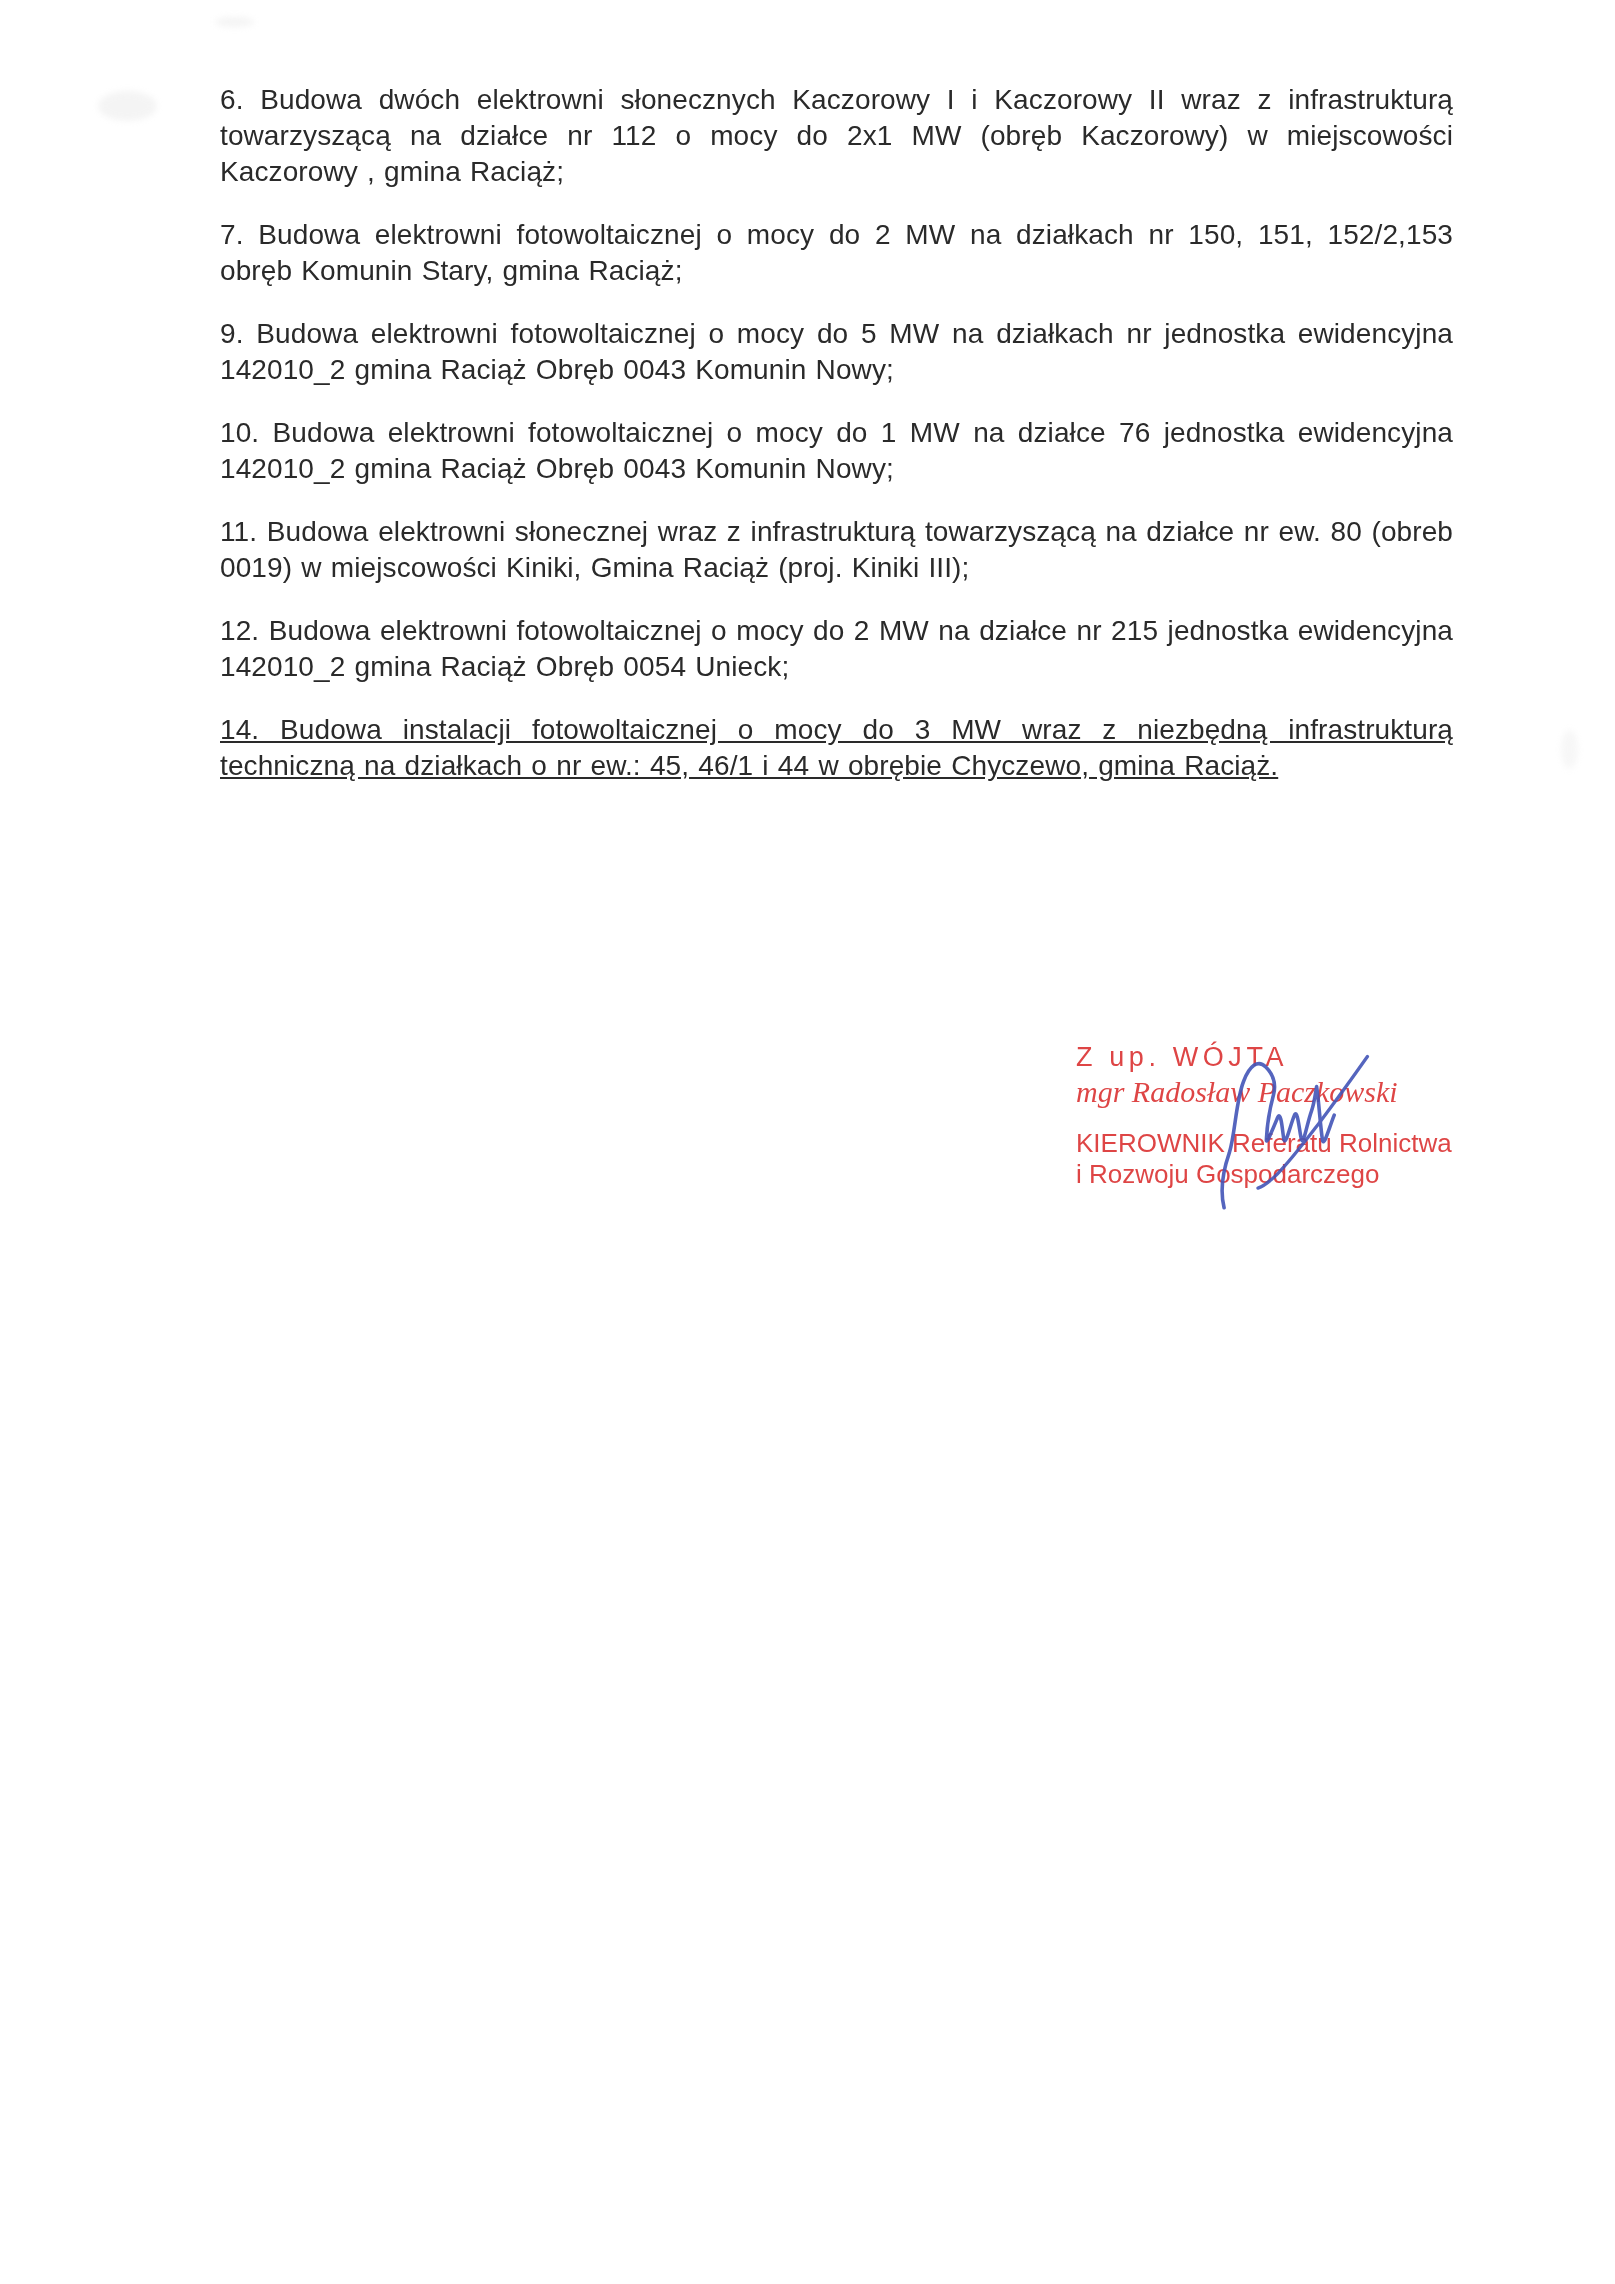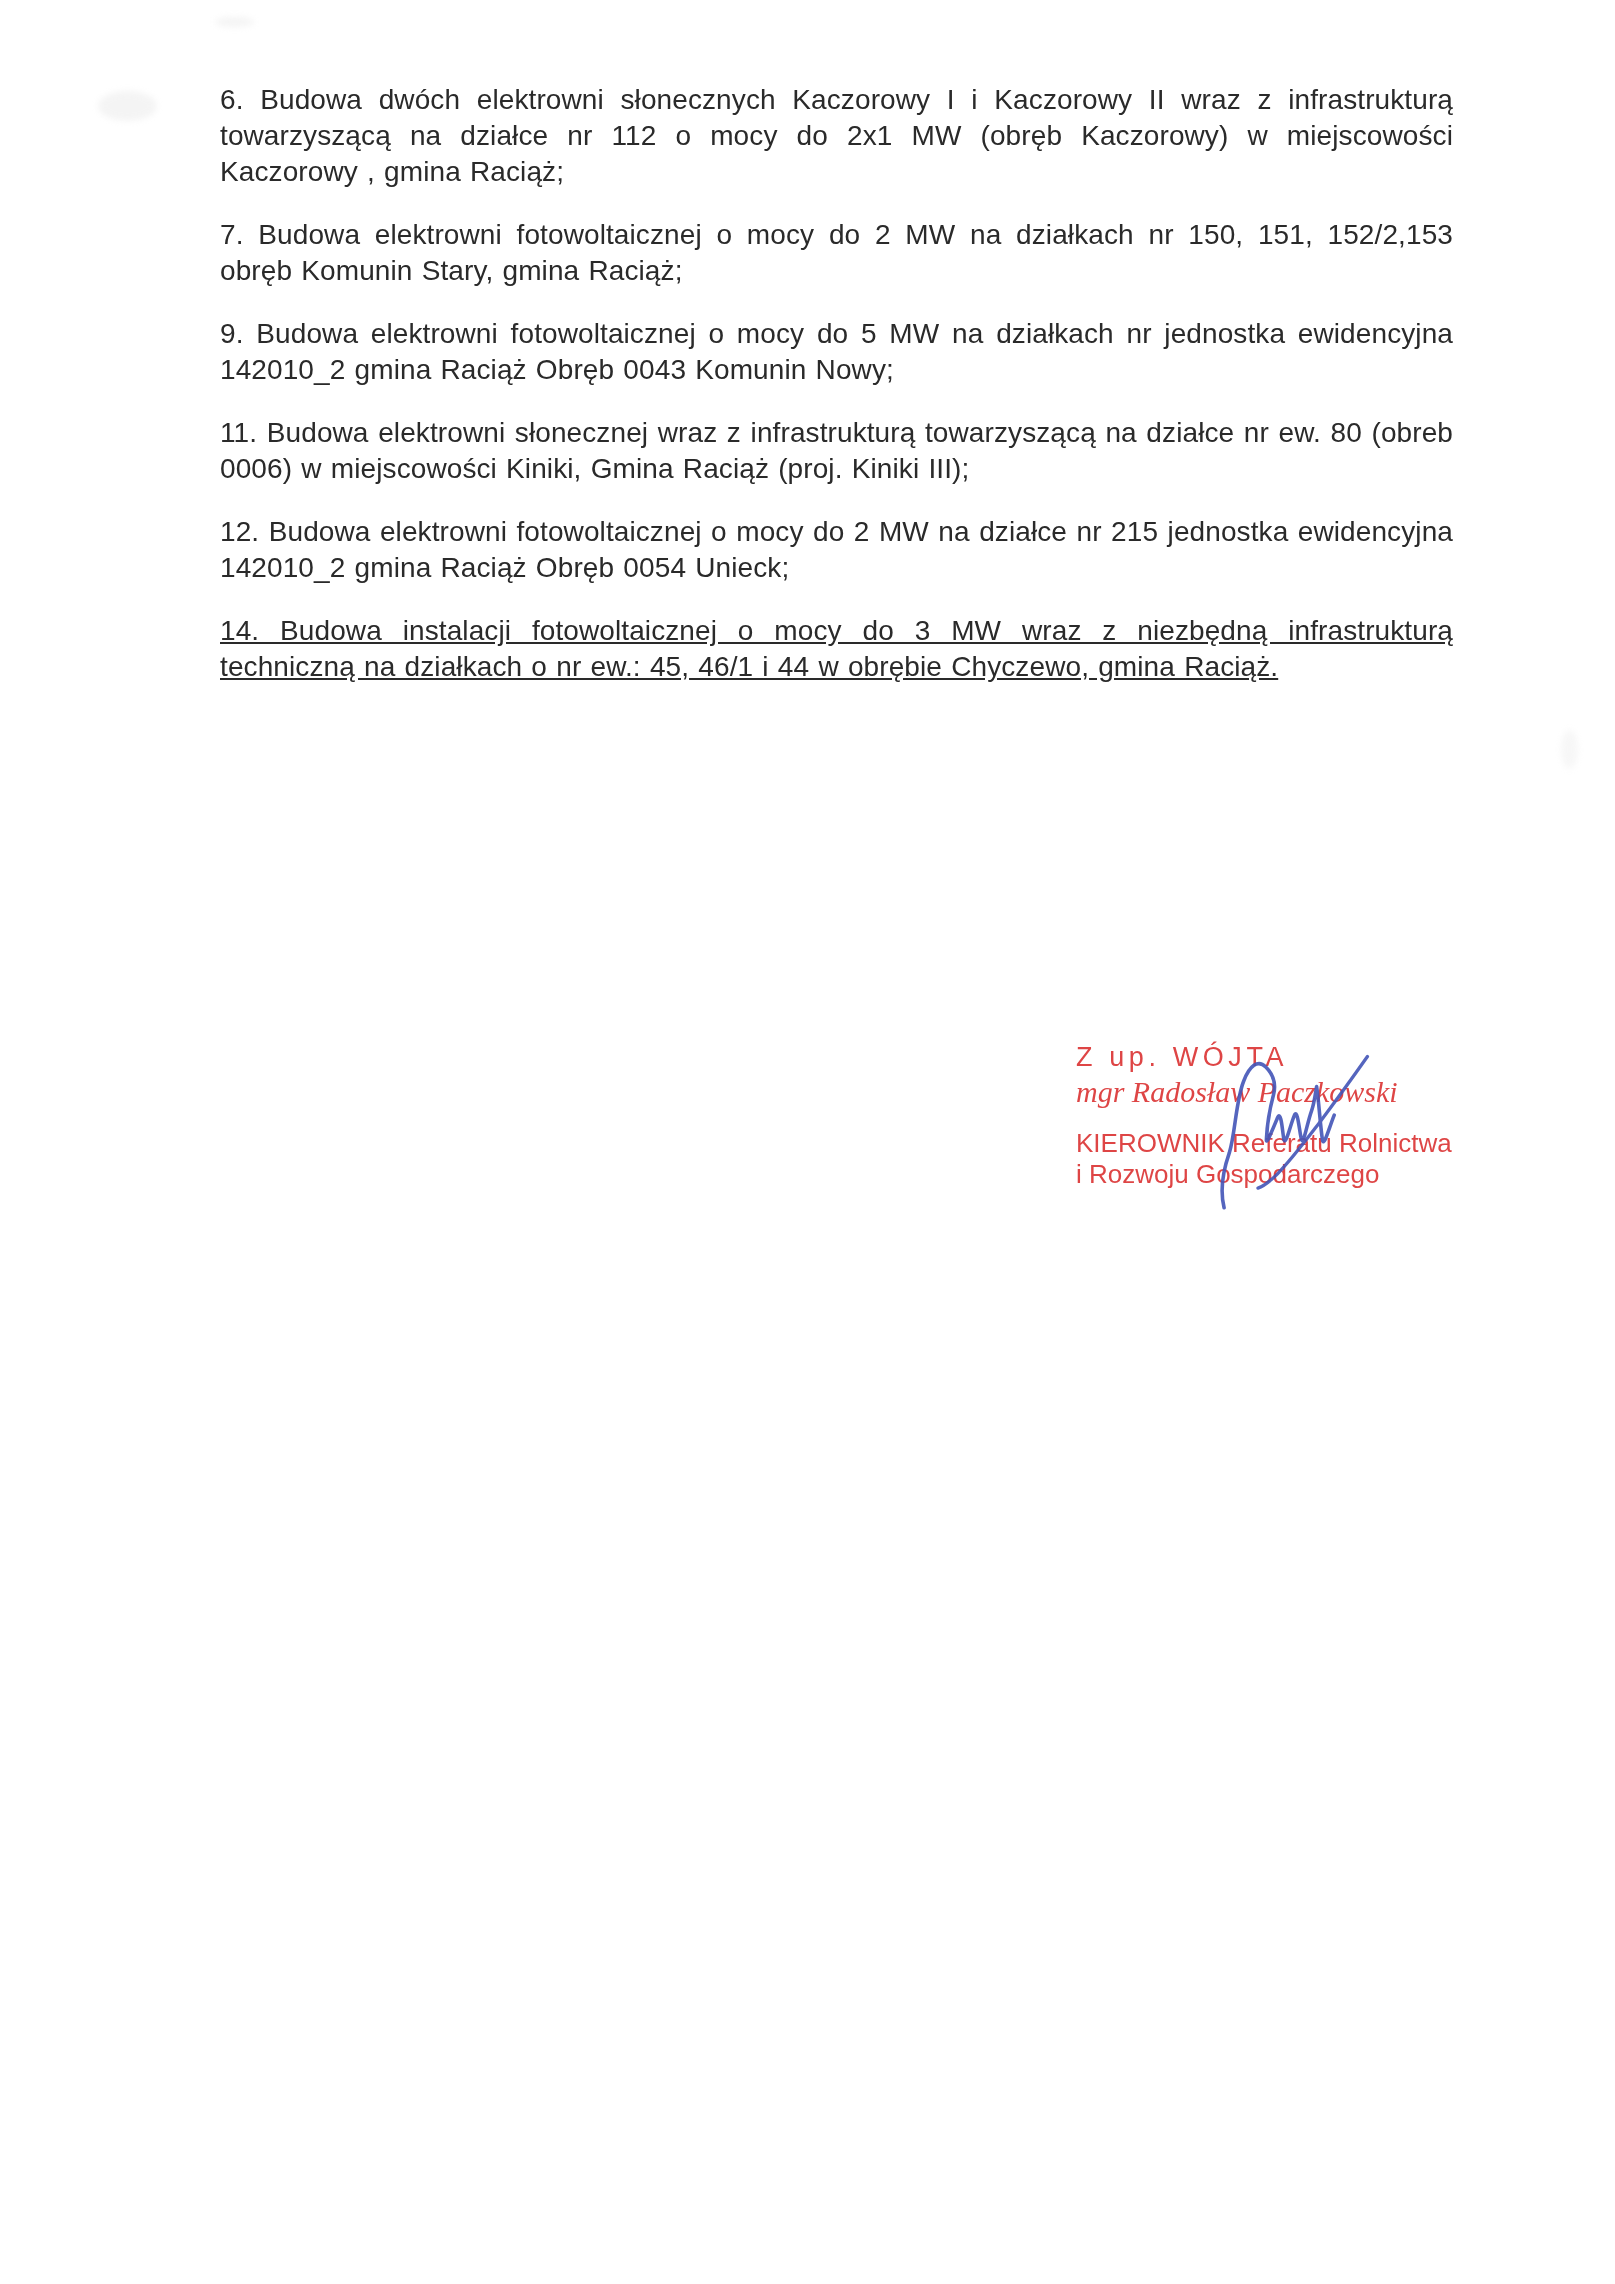--- a/index.html
+++ b/index.html
@@ -101,21 +101,22 @@
 <div class="page">
 
   <div class="smudge smudge-1"></div>
   <div class="smudge smudge-2"></div>
   <div class="smudge smudge-3"></div>
 
   <div class="doc-body">
     <p>6. Budowa dwóch elektrowni słonecznych Kaczorowy I i Kaczorowy II wraz z infrastrukturą towarzyszącą na działce nr 112 o mocy  do 2x1 MW (obręb Kaczorowy) w miejscowości Kaczorowy , gmina Raciąż;</p>
     <p>7. Budowa elektrowni fotowoltaicznej o mocy do 2 MW na działkach nr 150, 151, 152/2,153 obręb Komunin Stary, gmina Raciąż;</p>
     <p>9. Budowa elektrowni fotowoltaicznej o mocy do 5 MW na działkach nr  jednostka ewidencyjna 142010_2 gmina Raciąż Obręb 0043 Komunin Nowy;</p>
-    <p>11. Budowa elektrowni słonecznej wraz z infrastrukturą towarzyszącą na działce nr ew. 80 (obreb 0006) w miejscowości Kiniki, Gmina Raciąż (proj. Kiniki III);</p>
+    <p>10. Budowa elektrowni fotowoltaicznej o mocy do 1 MW na działce 76 jednostka ewidencyjna 142010_2 gmina Raciąż Obręb 0043 Komunin Nowy;</p>
+    <p>11. Budowa elektrowni słonecznej wraz z infrastrukturą towarzyszącą na działce nr ew. 80 (obreb 0019) w miejscowości Kiniki, Gmina Raciąż (proj. Kiniki III);</p>
     <p>12. Budowa elektrowni fotowoltaicznej o mocy do 2 MW na działce nr 215 jednostka ewidencyjna 142010_2 gmina Raciąż Obręb 0054 Unieck;</p>
     <p>14. Budowa instalacji fotowoltaicznej o mocy do 3 MW wraz z niezbędną infrastrukturą techniczną na działkach o nr ew.: 45, 46/1 i 44 w obrębie Chyczewo, gmina Raciąż.</p>
   </div>
 
   <div class="stamp">
     <div class="stamp-line-auth">Z up. WÓJTA</div>
     <div class="stamp-line-name">mgr Radosław Paczkowski</div>
     <div class="stamp-line-title1">KIEROWNIK Referatu Rolnictwa</div>
     <div class="stamp-line-title2">i Rozwoju Gospodarczego</div>
   </div>

